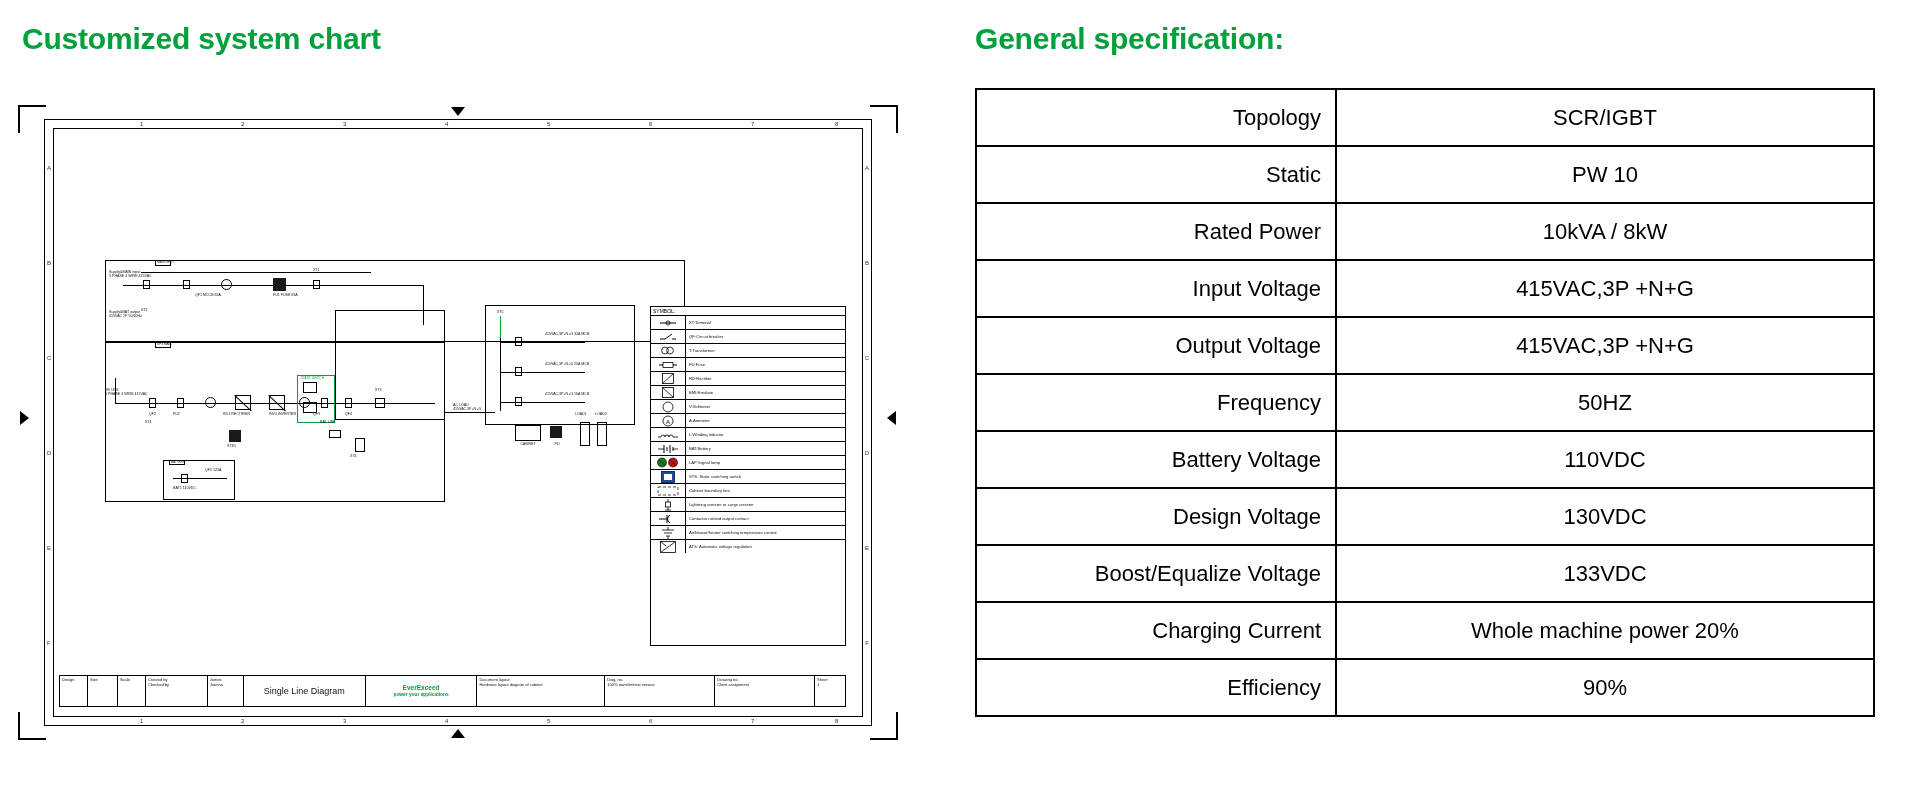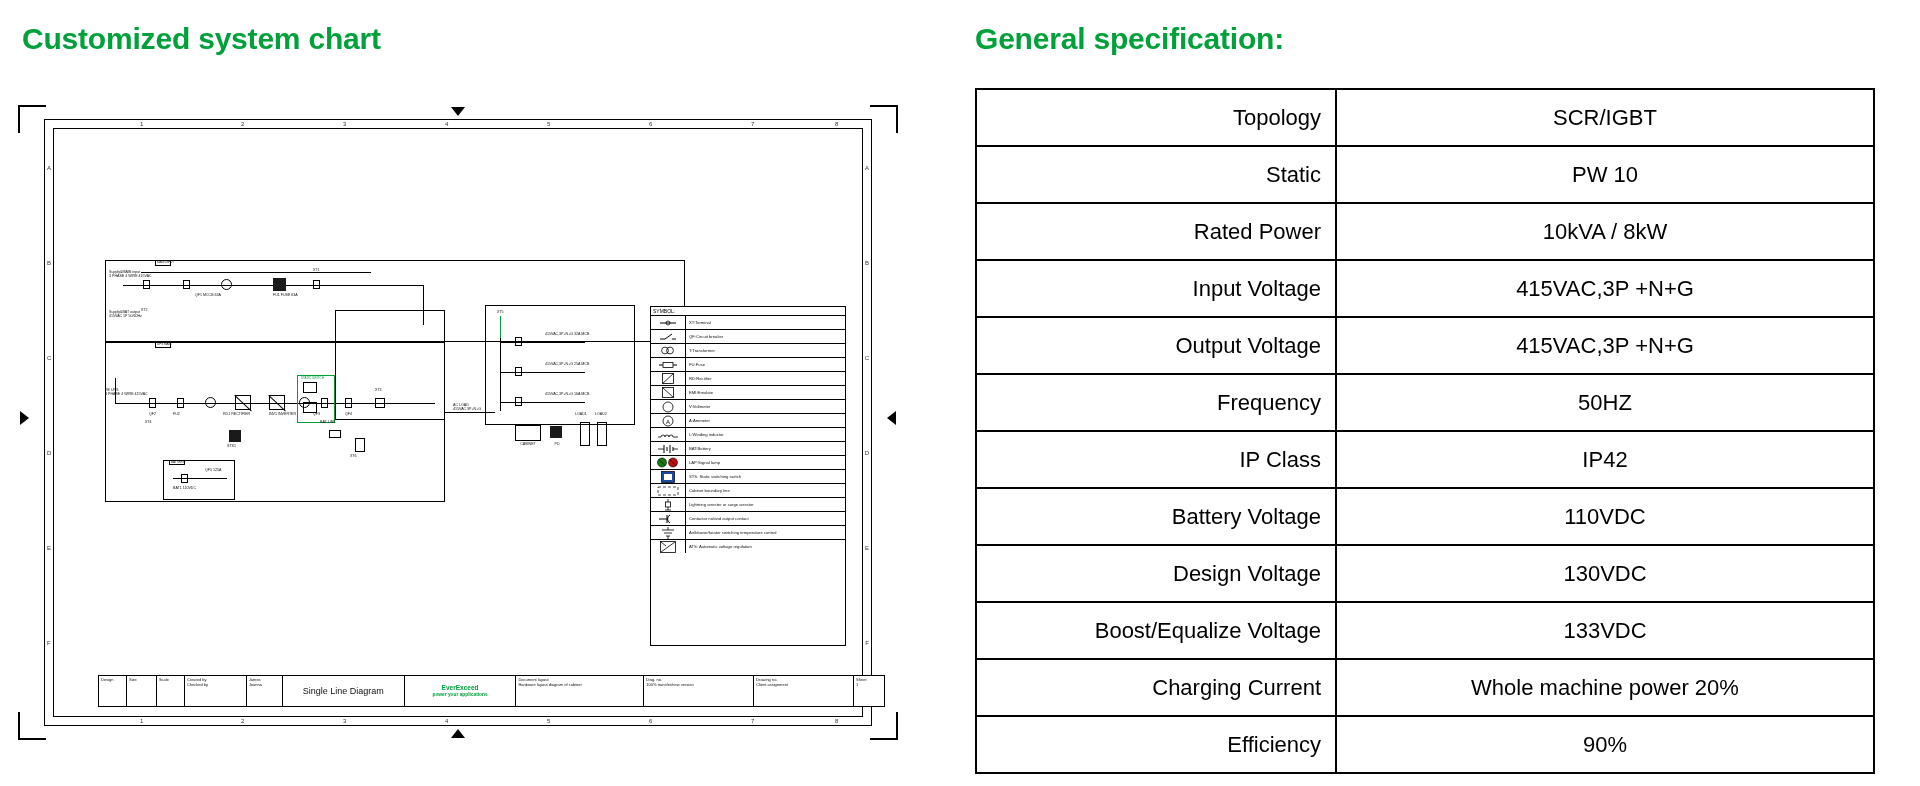--- a/index.html
+++ b/index.html
@@ -189,21 +189,20 @@
     overflow: hidden;
   }
 
   
   .titleblock {
     position: absolute;
     border: 1px solid #000;
     box-sizing: border-box;
     background: #fff;
     display: flex;
-    margin-left: 39px;
   }
   .tb-cell {
     border-right: 1px solid #000;
     box-sizing: border-box;
     font-size: 4px;
     padding: 1px 2px;
     color: #111;
     overflow: hidden;
   }
   .tb-cell:last-child { border-right: none; }
@@ -663,24 +662,20 @@
         </tr>
         <tr>
           <td class="spec-key">Output Voltage</td>
           <td class="spec-val">415VAC,3P +N+G</td>
         </tr>
         <tr>
           <td class="spec-key">Frequency</td>
           <td class="spec-val">50HZ</td>
         </tr>
         <tr>
-          <td class="spec-key">IP Class</td>
-          <td class="spec-val">IP42</td>
-        </tr>
-        <tr>
           <td class="spec-key">Battery Voltage</td>
           <td class="spec-val">110VDC</td>
         </tr>
         <tr>
           <td class="spec-key">Design Voltage</td>
           <td class="spec-val">130VDC</td>
         </tr>
         <tr>
           <td class="spec-key">Boost/Equalize Voltage</td>
           <td class="spec-val">133VDC</td>

